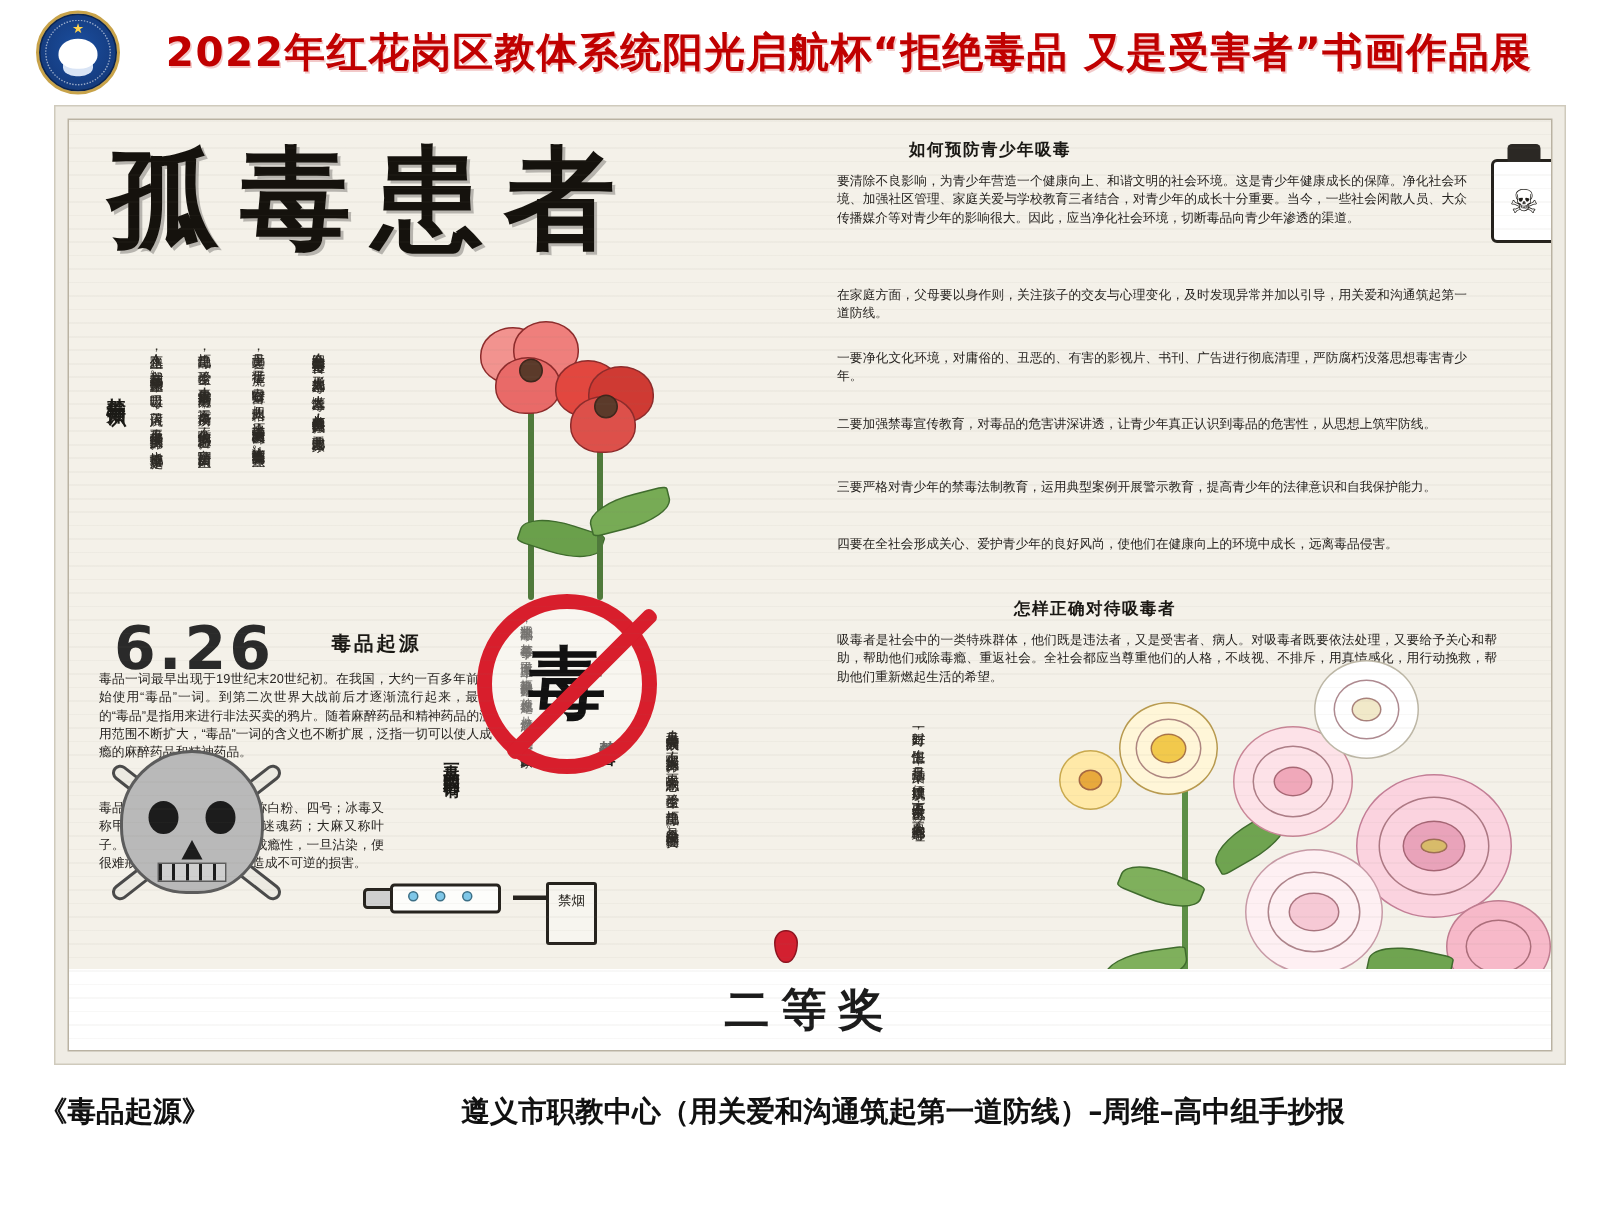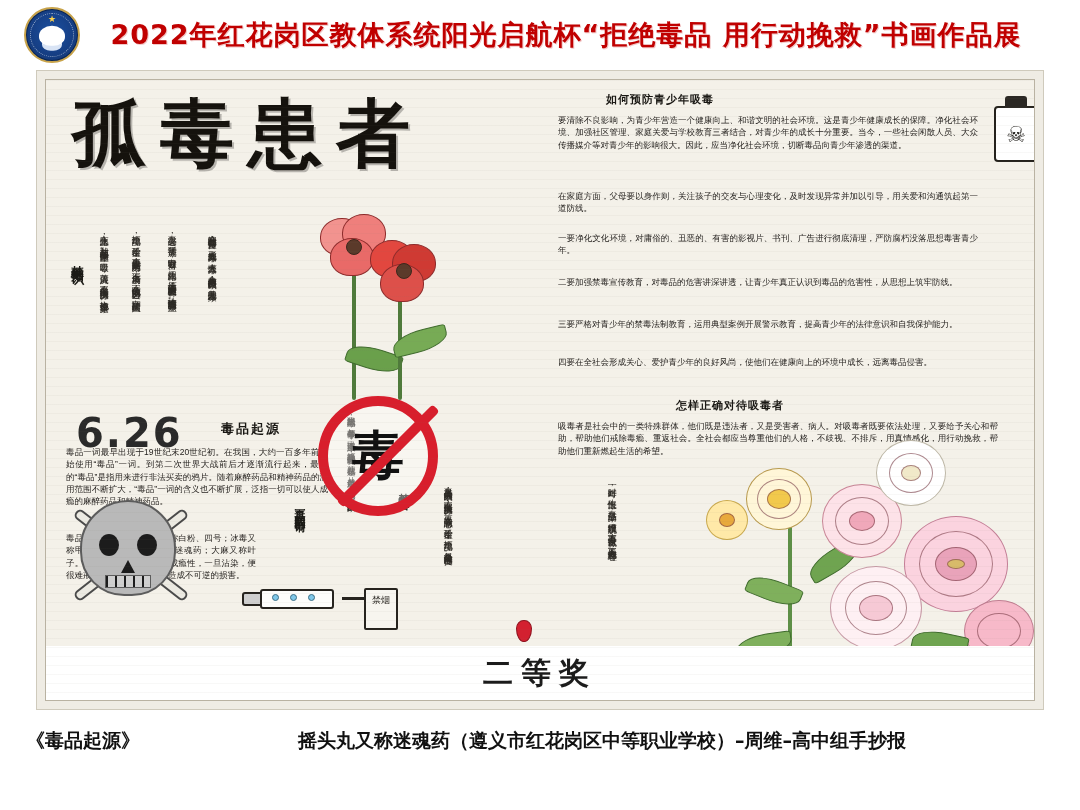--- a/index.html
+++ b/index.html
@@ -409,21 +409,21 @@
   }
 </style>
 </head>
 <body>
 
 <div class="header">
   <div class="emblem">
     <div class="rim"></div>
     <div class="star">★</div>
   </div>
-  <div class="header-title">2022年红花岗区教体系统阳光启航杯“拒绝毒品 用行动挽救”书画作品展</div>
+  <div class="header-title">2022年红花岗区教体系统阳光启航杯“拒绝毒品 又是受害者”书画作品展</div>
 </div>
 
 <div class="artwork-wrap">
   <div class="paper">
 
     <div class="brush-title">孤毒患者</div>
 
     <div class="date-stamp">6.26</div>
 
     <div class="vtitle" style="left:22px; top:175px; height:120px;">禁毒知识</div>
@@ -542,14 +542,14 @@
     </div>
 
     <div class="award-band">
       <div class="award-text">二等奖</div>
     </div>
   </div>
 </div>
 
 <div class="footer">
   <div class="footer-left">《毒品起源》</div>
-  <div class="footer-center">摇头丸又称迷魂药（遵义市红花岗区中等职业学校）–周维–高中组手抄报</div>
+  <div class="footer-center">遵义市职教中心（用关爱和沟通筑起第一道防线）–周维–高中组手抄报</div>
 </div>
 
 </body></html>

